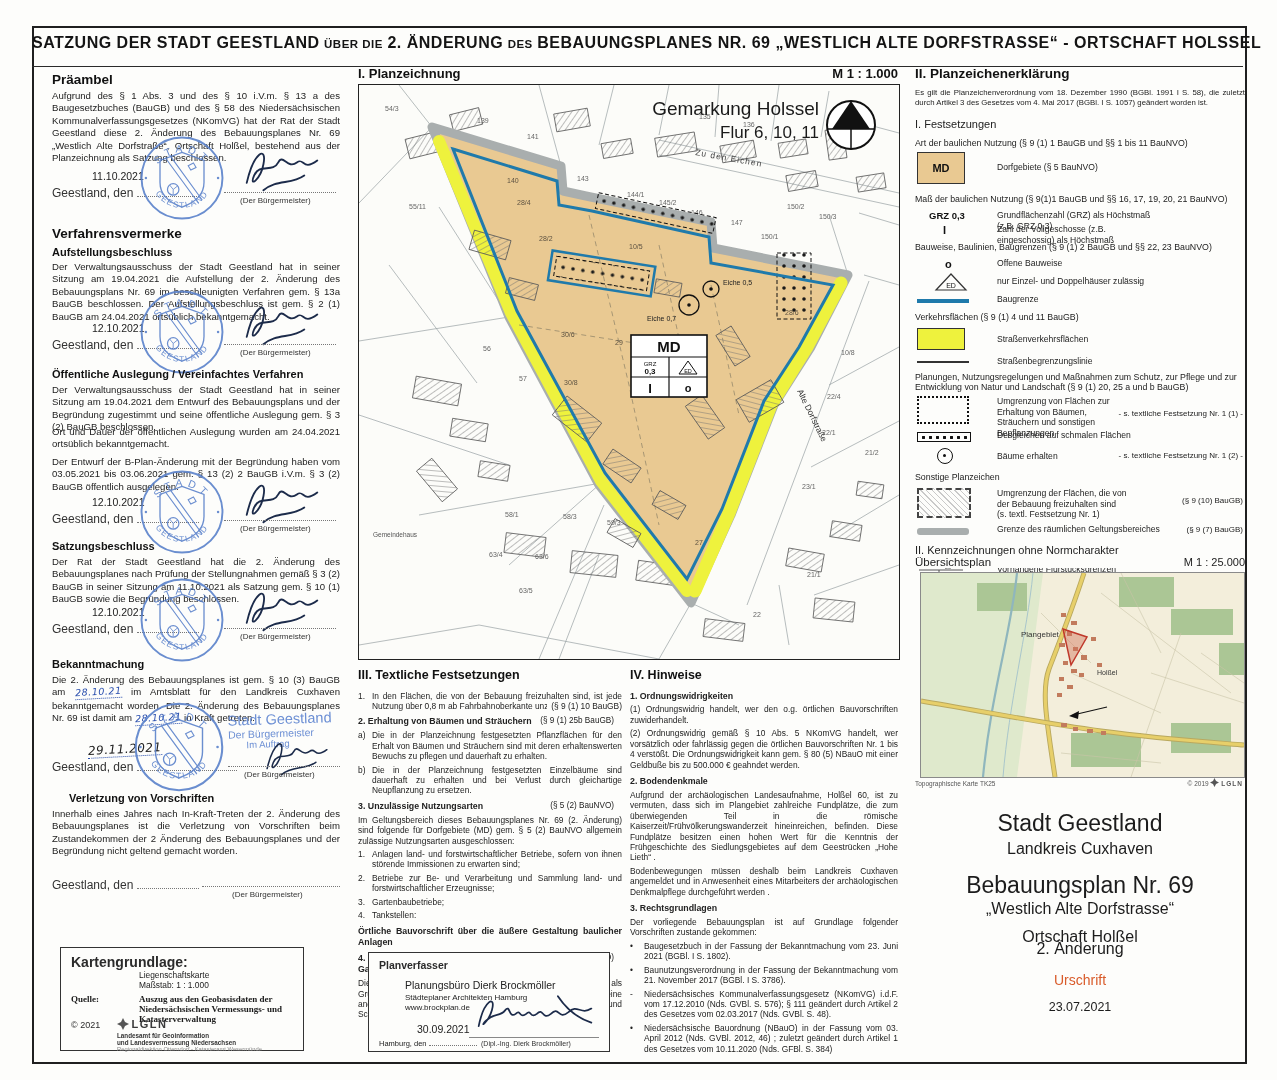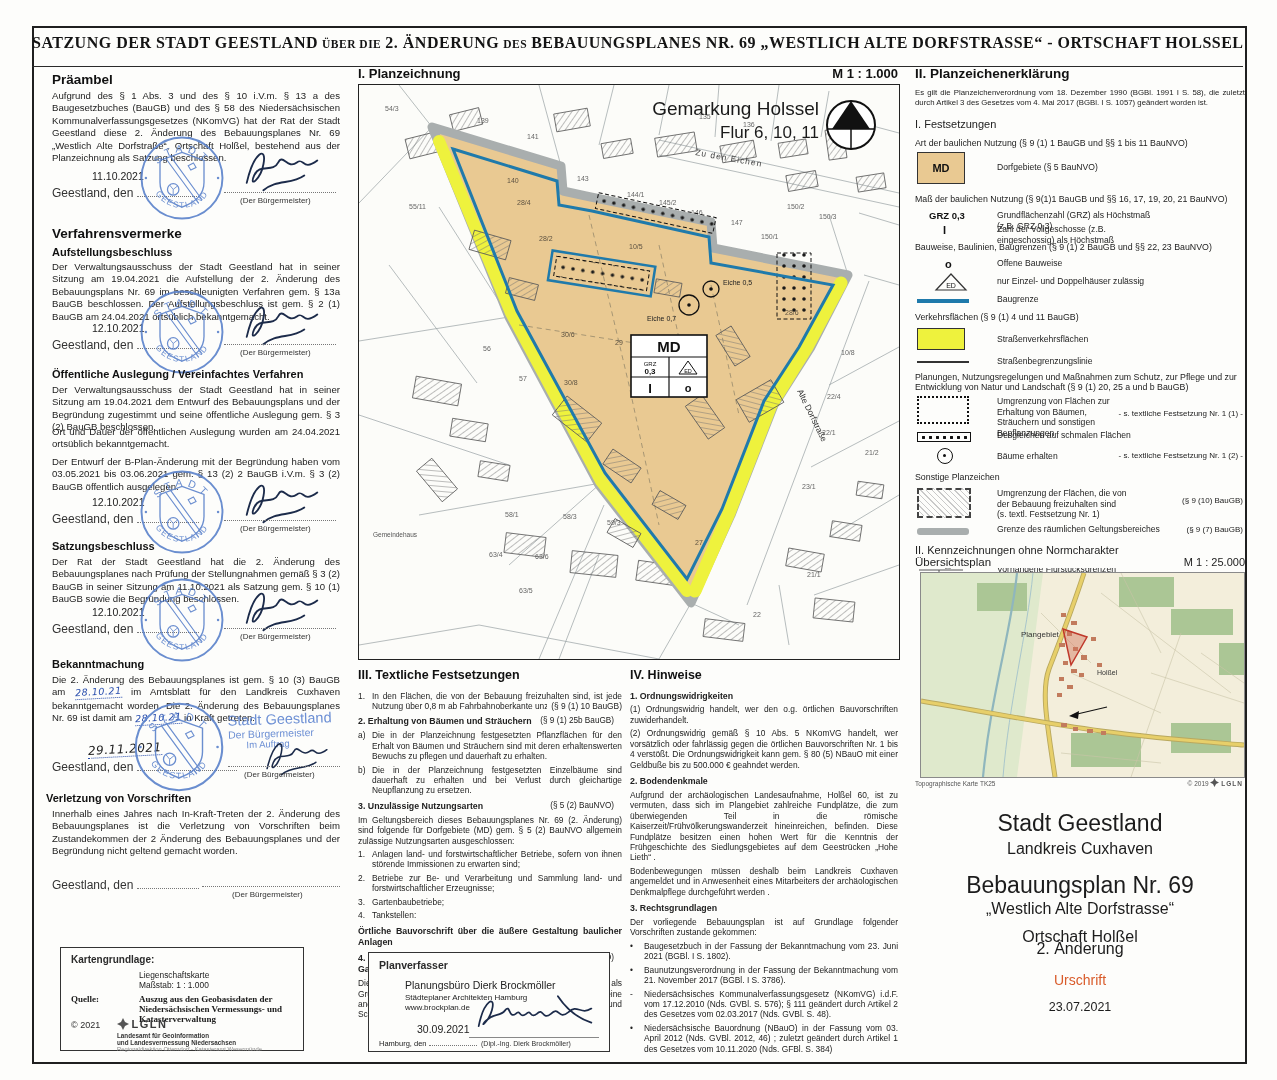--- a/index.html
+++ b/index.html
@@ -1,41 +1,41 @@
 <!DOCTYPE html>
 <html><head>
 <meta charset="utf-8">
 <style>
   html,body{margin:0;padding:0;background:#fff;}
   .page{position:relative;width:1277px;height:1080px;background:#fdfdfb;font-family:"Liberation Sans",sans-serif;color:#2b2b2b;overflow:hidden;}
   .abs{position:absolute;}
   .frame{left:32px;top:26px;width:1211px;height:1034px;border:2px solid #1f1f1f;}
   .titleline{left:32px;top:66px;width:1211px;border-top:1.5px solid #2a2a2a;}
-  .titlebar{left:32px;top:34px;width:1211px;text-align:center;white-space:nowrap;color:#141414;font-family:Liberation Serif, serif;}
+  .titlebar{left:32px;top:34px;width:1211px;text-align:center;white-space:nowrap;color:#141414;}
   .tb-big{font-size:16px;font-weight:bold;letter-spacing:.5px;}
   .tb-small{font-size:11.5px;font-weight:bold;letter-spacing:.5px;}
   
   .h1{font-size:13.5px;font-weight:bold;color:#111;}
   .h2{font-size:11px;font-weight:bold;color:#111;}
   .bt{left:52px;width:288px;font-size:9.6px;line-height:1.3;text-align:justify;color:#222;margin:0;}
   .lw{left:52px;width:288px;}
   .sgb{left:52px;width:288px;height:70px;}
   .sgb .date{position:absolute;left:40px;top:10px;font-size:10.5px;color:#222;}
   .sgb .pl,.plx{position:absolute;left:0;top:26px;font-size:12px;color:#333;}
   .dots{display:inline-block;width:62px;border-bottom:1px dotted #777;height:8px;}
   .stampw{position:absolute;opacity:.9;}
   .sigw{position:absolute;}
   .sline{position:absolute;border-top:1px dotted #777;}
   .slab{position:absolute;font-size:8px;color:#333;}
   .hand{font-family:"DejaVu Sans",sans-serif;font-style:italic;color:#2a4fae;display:inline-block;transform:rotate(-3deg);letter-spacing:.5px;border-bottom:1px dotted #2a4fae;}
   .bluestamp{position:absolute;color:#6c8fd4;text-align:left;transform:rotate(-2deg);line-height:1.1;}
   .bs1{font-size:14.5px;} .bs2{font-size:10.5px;} .bs3{font-size:9.5px;}
   
   .box{border:1.2px solid #333;background:#fdfdfb;}
-  .kb-h{position:absolute;left:10px;top:6px;font-size:10px;font-weight:bold;}
+  .kb-h{position:absolute;left:10px;top:6px;font-size:14px;font-weight:bold;}
   .kb-t{position:absolute;font-size:8.4px;color:#222;}
   .serifb{font-family:"Liberation Serif",serif;font-weight:bold;font-size:9px;color:#1a1a1a;}
   .lglnrow{position:absolute;font-size:9px;}
   .lgln-big{font-weight:bold;font-size:11px;letter-spacing:1.5px;color:#3a3a3a;}
   .lgln-s{position:absolute;font-size:6.3px;font-weight:bold;color:#333;line-height:1.25;}
   .lgln-xs{position:absolute;font-size:5.8px;color:#888;}
   
   .planh{font-size:13px;font-weight:bold;color:#111;}
   .map-panel{left:358px;top:84px;width:540px;height:574px;border:1.3px solid #222;background:#fcfcf9;}
   
@@ -207,21 +207,21 @@
       <div class="bs2">Der Bürgermeister</div>
       <div class="bs3" style="margin-left:18px">Im Auftrag</div>
     </div>
     <svg class="sigw" style="left:200px;top:8px" width="90" height="44">
         <use href="#sigA"></use>
       </svg>
     <span class="sline" style="left:176px;top:40px;width:112px"></span>
     <span class="slab" style="left:192px;top:44px">(Der Bürgermeister)</span>
   </div>
 
-  <div class="abs h2" style="left:46px;top:792px">Verletzung von Vorschriften</div>
+  <div class="abs h2" style="left:69px;top:792px">Verletzung von Vorschriften</div>
   <p class="abs bt" style="top:808px">Innerhalb eines Jahres nach In-Kraft-Treten der 2. Änderung des Bebauungsplanes ist die Verletzung von Vorschriften beim Zustandekommen der 2 Änderung des Bebauungsplanes und der Begründung nicht geltend gemacht worden.</p>
 
   <div class="abs lw" style="top:878px;height:30px">
     <span class="plx" style="top:0"><span>Geestland, den</span> <span class="dots"></span></span>
     <span class="sline" style="left:150px;top:8px;width:138px"></span>
     <span class="slab" style="left:180px;top:12px">(Der Bürgermeister)</span>
   </div>
 
   <div class="abs box" style="left:60px;top:947px;width:242px;height:102px">
     <div class="kb-h">Kartengrundlage:</div>

